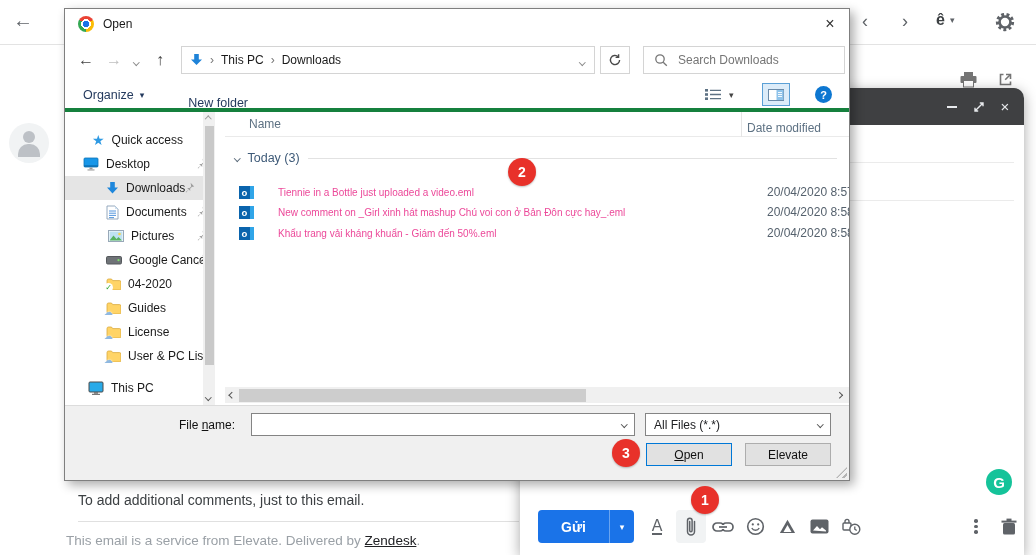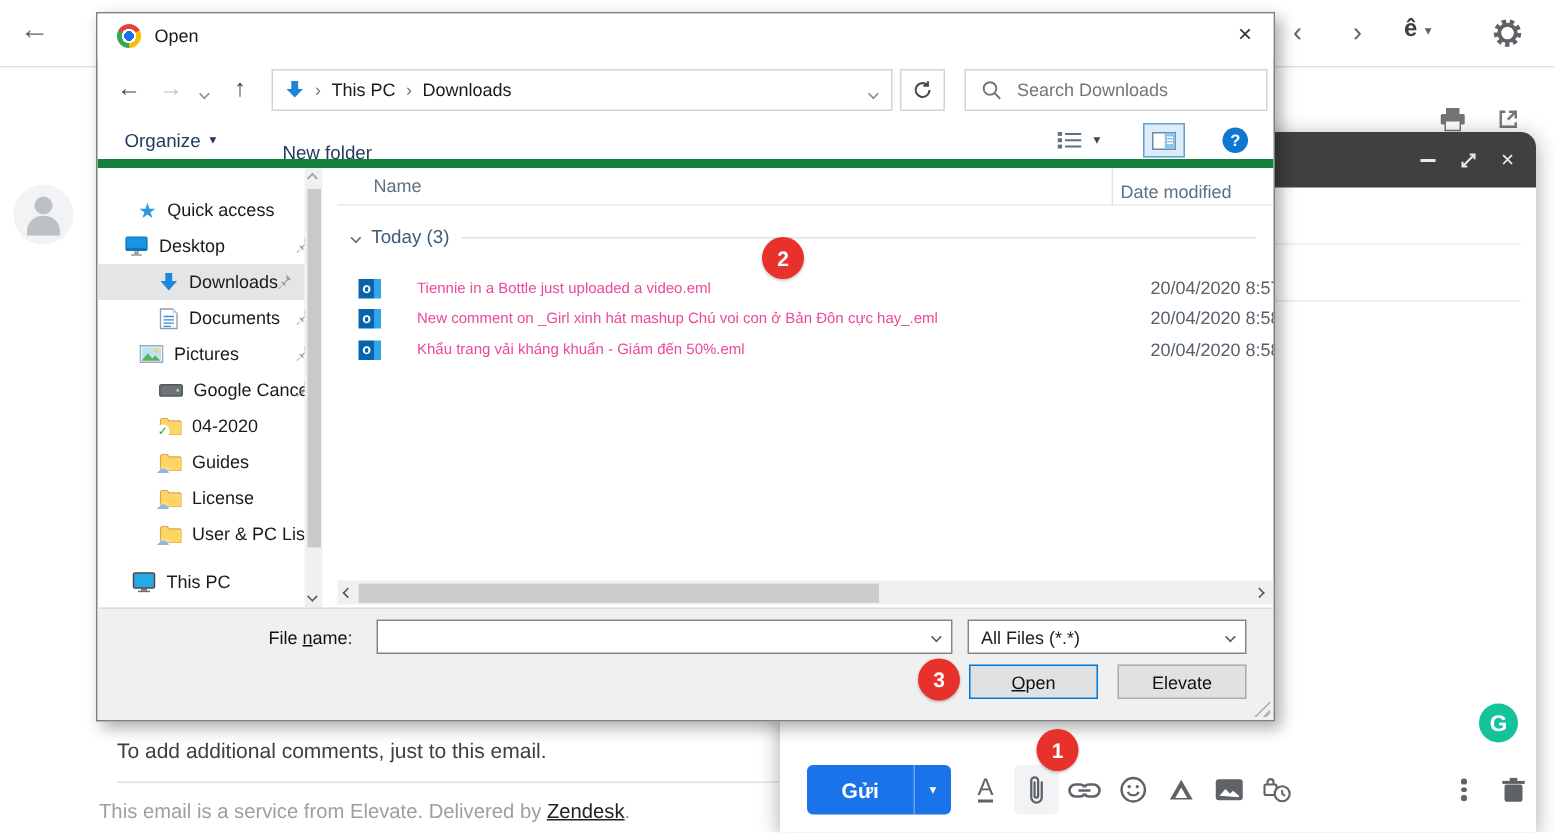--- a/index.html
+++ b/index.html
@@ -42,21 +42,21 @@
   .dlg { position:absolute; left:64px; top:8px; width:786px; height:473px; background:#fff; border:1px solid #7f7f7f; box-shadow:4px 4px 10px rgba(0,0,0,.33); overflow:hidden; }
   .dlg-title { position:absolute; left:0; top:0; right:0; height:30px; background:#fff; display:flex; align-items:center; padding-left:13px; }
   .chrome-ic { width:16px; height:16px; border-radius:50%;
       background: radial-gradient(circle,#1a73e8 0 3.2px,#fff 3.2px 4.9px,rgba(0,0,0,0) 4.9px),
                   conic-gradient(from -60deg,#ea4335 0 120deg,#fbbc05 120deg 240deg,#34a853 240deg 360deg); }
   .dlg-close { position:absolute; right:6px; top:4px; width:26px; height:22px; display:flex; align-items:center; justify-content:center; font-size:16px; color:#333; }
   .addr-row { position:absolute; left:0; top:34px; right:0; height:34px; display:flex; align-items:center; }
   .nav-ic { font-size:16px; color:#444; text-align:center; }
   .box { height:28px; border:1px solid #d4d4d4; background:#fff; display:flex; align-items:center; }
   .crumb-sep { color:#777; font-size:12px; padding:0 7px; }
-  .toolbar { position:absolute; left:0; top:72px; right:0; height:31px; border-bottom:6px solid #15803d; display:flex; align-items:center; color:#243a5e; font-size:12.5px; }
+  .toolbar { position:absolute; left:0; top:72px; right:0; height:31px; border-bottom:4px solid #15803d; display:flex; align-items:center; color:#243a5e; font-size:12.5px; }
   .help-ic { width:17px; height:17px; border-radius:50%; background:#0d77d1; color:#fff; font-size:11px; font-weight:bold; display:flex; align-items:center; justify-content:center; }
   
   .side { position:absolute; left:0; top:103px; width:150px; bottom:75px; }
   .side-item { position:relative; height:24px; display:flex; align-items:center; font-size:12px; color:#1a1a1a; cursor:default; white-space:nowrap; }
   .side-item .lbl { margin-left:7px; }
   .side-item.sel { background:#e5e5e5; width:138px; }
   .pin { position:absolute; right:8px; top:6px; opacity:.8; }
   .side-scroll { position:absolute; left:138px; top:0; width:12px; bottom:0; background:#f0f0f0; }
   .side-thumb { position:absolute; left:1.5px; top:14px; width:9px; bottom:40px; background:#c9c9c9; }
   
@@ -305,21 +305,21 @@
         <svg width="13" height="15">
             <path d="M1 1h8l3 3v10H1z" fill="#fff" stroke="#8aa0b8" stroke-width="0.9"></path>
             <path d="M9 1l3 3H9z" fill="#cfe0ef"></path>
             <path d="M3 6h7M3 8.2h7M3 10.4h7M3 12.6h5" stroke="#3f89d8" stroke-width="0.9"></path>
           </svg>
         <span class="lbl">Documents</span>
         <span class="pin"><svg width="11" height="11">
               <path d="M6.6 0.8l3.6 3.6-2.4.6-1.7 1.7.2 2.4-1.5-1.5-2.6 3-0.5-0.5 3-2.6L3.2 5.9l2.4.2L7.2 4.4z" fill="#8d8d8d"></path>
             </svg></span>
       </div>
-      <div class="side-item" style="padding-left:28px;">
+      <div class="side-item" style="padding-left:43px;">
         <svg width="16" height="12">
             <rect x="0.5" y="0.5" width="15" height="11" fill="#fff" stroke="#98a8b8"></rect>
             <rect x="1.5" y="1.5" width="13" height="9" fill="#bfe2f2"></rect>
             <path d="M1.5 10.5l4-5 3 3.5 2-2 3.5 3.5z" fill="#58b260"></path>
             <circle cx="11.5" cy="4" r="1.3" fill="#f6d44c"></circle>
           </svg>
         <span class="lbl">Pictures</span>
         <span class="pin"><svg width="11" height="11">
               <path d="M6.6 0.8l3.6 3.6-2.4.6-1.7 1.7.2 2.4-1.5-1.5-2.6 3-0.5-0.5 3-2.6L3.2 5.9l2.4.2L7.2 4.4z" fill="#8d8d8d"></path>
             </svg></span>

